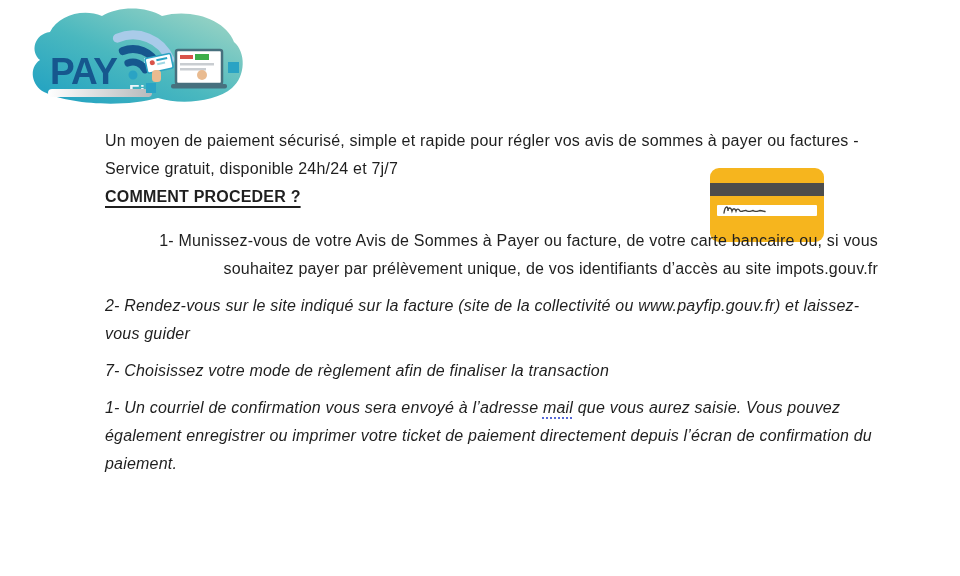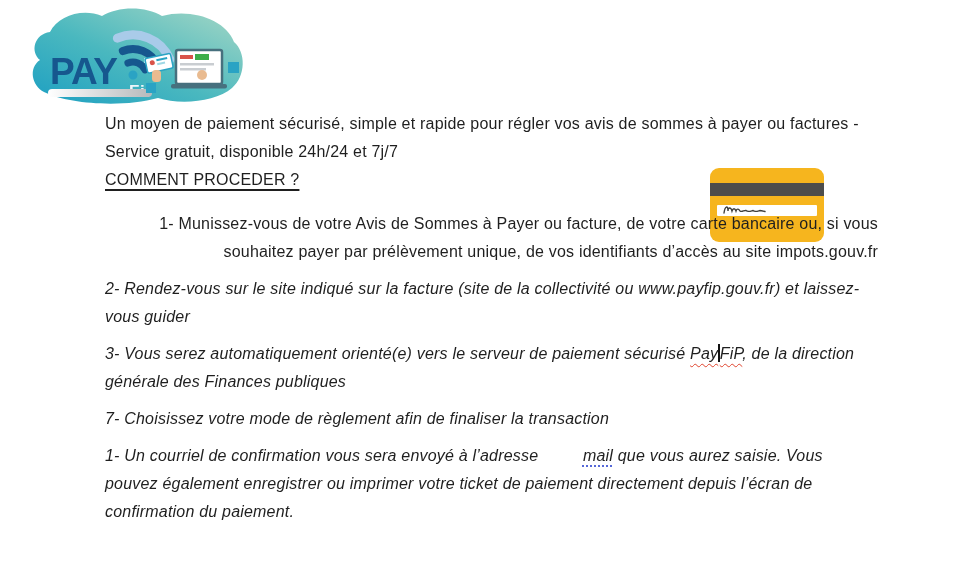--- a/index.html
+++ b/index.html
@@ -24,35 +24,35 @@
   
   .logo{position:absolute;left:30px;top:8px;width:210px;height:98px;}
   .logo svg{display:block;overflow:visible;}
   .stop1{stop-color:var(--logo-grad-start);}
   .stop2{stop-color:var(--logo-grad-mid);}
   .stop3{stop-color:var(--logo-grad-end);}
   .pay-text{font-family:"Liberation Sans",sans-serif;font-size:37px;font-weight:bold;fill:var(--logo-navy);letter-spacing:-1px;}
   .fip-text{font-family:"Liberation Sans",sans-serif;font-size:17px;font-weight:bold;fill:#eef6fa;letter-spacing:0.5px;}
   .wifi-arc{fill:none;stroke-linecap:round;}
   
-  .content{position:absolute;left:105px;top:110px;width:773px;}
+  .content{position:absolute;left:105px;top:127px;width:773px;}
   .content p{margin:0;font-size:16px;line-height:28px;letter-spacing:0.2px;}
   .heading{
-    margin:54px 0 0 0;font-size:16.5px;line-height:22px;font-weight:400;letter-spacing:0.4px;
+    margin:54px 0 0 0;font-size:16.5px;line-height:22px;font-weight:700;letter-spacing:0.4px;
     text-decoration:underline;text-underline-offset:4px;text-decoration-thickness:1.5px;
   }
   .step-1{margin-top:16px !important;text-align:right;}
   .step-2,.step-3,.step-4,.step-5{margin-top:9px !important;font-style:italic;}
   .spell{
     text-decoration:underline wavy var(--spell-red);
     text-decoration-thickness:1px;text-underline-offset:4px;text-decoration-skip-ink:none;
   }
   .grammar{
     text-decoration:underline dotted var(--grammar-blue);
-    text-decoration-thickness:2px;text-underline-offset:4px;text-decoration-skip-ink:none;margin-left:40px;
+    text-decoration-thickness:2px;text-underline-offset:4px;text-decoration-skip-ink:none;
   }
   .caret{
     display:inline-block;width:1.5px;height:18px;background:#111;
     vertical-align:-3px;
   }
   
   .card-icon{
     position:absolute;left:710px;top:168px;width:114px;height:74px;
     background:var(--card-yellow);border-radius:9px;
   }
@@ -125,18 +125,17 @@
 
 <div class="content">
   <p class="intro">Un moyen de paiement sécurisé, simple et rapide pour régler vos avis de sommes à payer ou factures - Service gratuit, disponible 24h/24 et 7j/7</p>
 
   <p class="heading">COMMENT PROCEDER ?</p>
 
   <p class="step-1">1- Munissez-vous de votre Avis de Sommes à Payer ou facture, de votre carte bancaire ou, si vous souhaitez payer par prélèvement unique, de vos identifiants d’accès au site impots.gouv.fr</p>
 
   <p class="step-2">2- Rendez-vous sur le site indiqué sur la facture (site de la collectivité ou www.payfip.gouv.fr) et laissez-vous guider</p>
 
-  <p class="step-3"><span>3- Vous serez automatiquement orienté(e) vers le serveur de paiement sécurisé </span><span class="spell"><span>Pay</span><span class="caret"></span><span>FiP</span></span><span>, de la direction générale des Finances publiques</span></p>
 
   <p class="step-4">7- Choisissez votre mode de règlement afin de finaliser la transaction</p>
 
   <p class="step-5"><span>1- Un courriel de confirmation vous sera envoyé à l’adresse </span><span class="grammar">mail</span><span> que vous aurez saisie. Vous pouvez également enregistrer ou imprimer votre ticket de paiement directement depuis l’écran de confirmation du paiement.</span></p>
 </div>
 
 </body></html>

